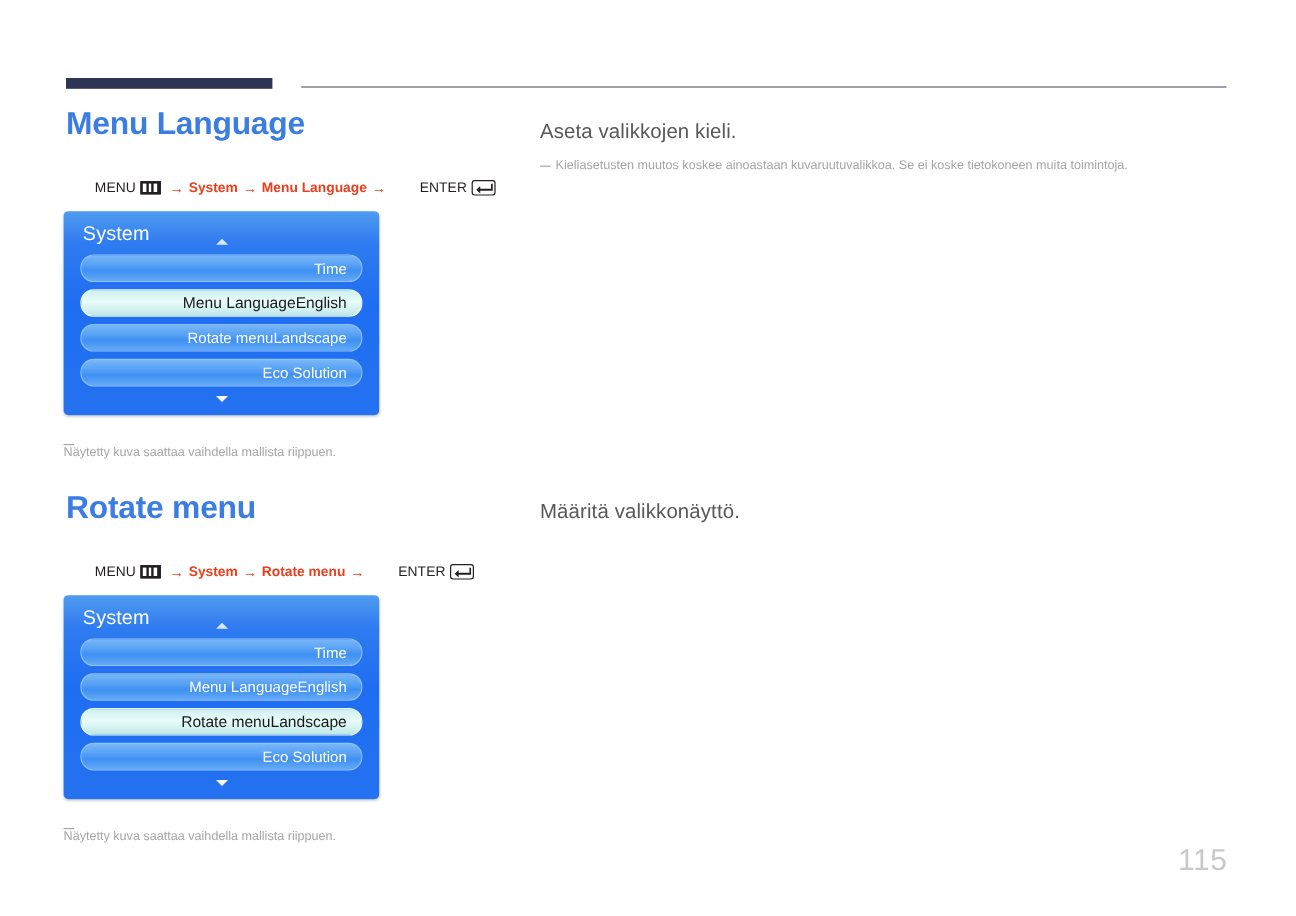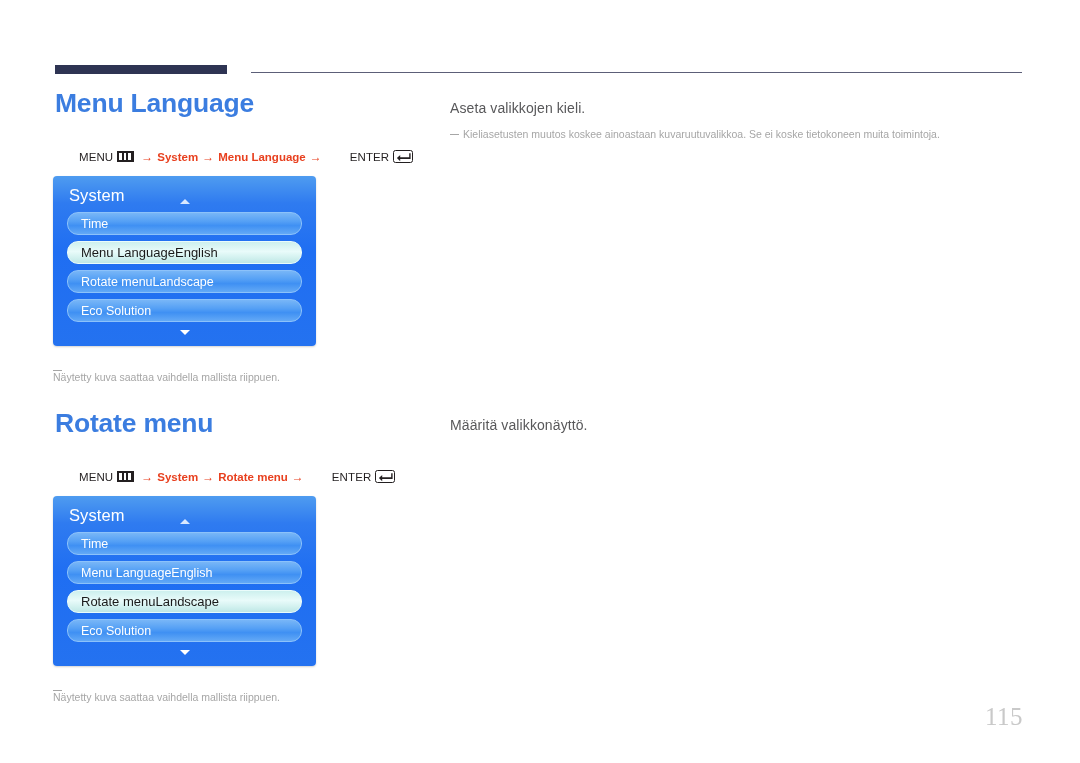--- a/index.html
+++ b/index.html
@@ -152,21 +152,21 @@
   .tri.up { border-bottom: 5px solid #d8e8ff; }
   .tri.down { border-top: 5px solid #ffffff; }
 
   .osd-row {
     position: relative;
     height: 23px;
     margin: 0 14px 6px 14px;
     border-radius: 11px;
     display: flex;
     align-items: center;
-    justify-content: flex-start;
+    justify-content: flex-end;
     padding: 0 12px 0 13px;
     box-sizing: border-box;
     font-size: 12.5px;
     background: linear-gradient(to bottom, #78b6f7 0%, #55a0f5 40%, #3f90f3 60%, #63a9f6 100%);
     color: #ffffff;
     border: 0.8px solid #8cc2fa;
   }
   .osd-row.selected {
     background: linear-gradient(to bottom, #cdf0ee 0%, #e9fbfa 45%, #d2f1ef 75%, #bfe7e6 100%);
     color: #1a1a1a;
@@ -196,21 +196,21 @@
     flex: none;
   }
 
   
   .rc {
     position: absolute;
     left: 450px;
     width: 580px;
   }
   .rc-lead {
-    font-size: 14px;
+    font-size: 17px;
     color: #58585a;
     margin-bottom: 9px;
     letter-spacing: 0.1px;
   }
   .rc-note {
     font-size: 10.5px;
     color: #a6a6a6;
     display: flex;
     align-items: flex-start;
     white-space: nowrap;
@@ -247,21 +247,20 @@
 
   
   .page-no {
     position: absolute;
     right: 57px;
     top: 703px;
     font-size: 25px;
     color: #c9c9c9;
     font-weight: normal;
     letter-spacing: 0.5px;
-    font-family: Liberation Serif, serif;
   }
 </style>
 </head>
 <body>
 
 <div class="top-rule-wrap">
   <div class="rule-thick"></div>
   <div class="rule-thin"></div>
 </div>
 

